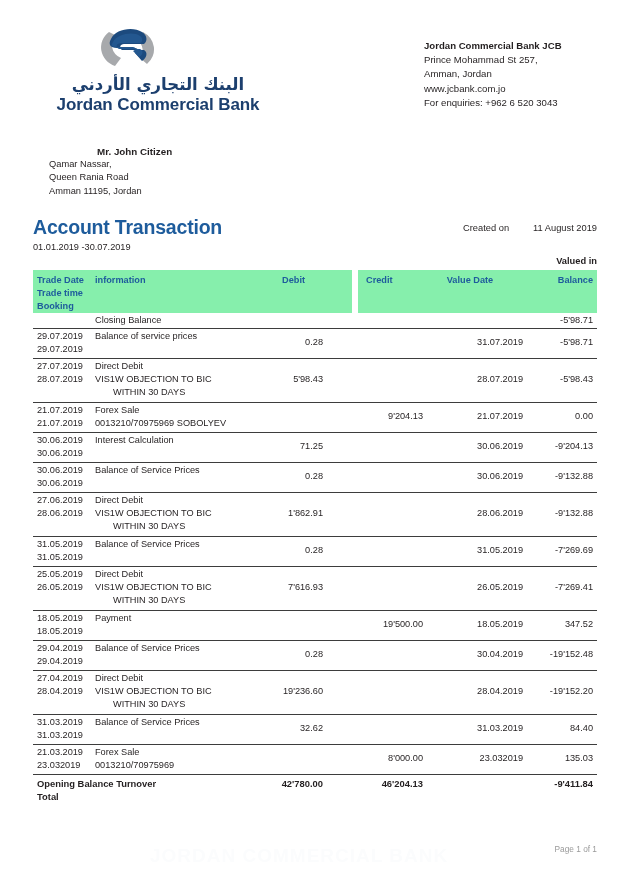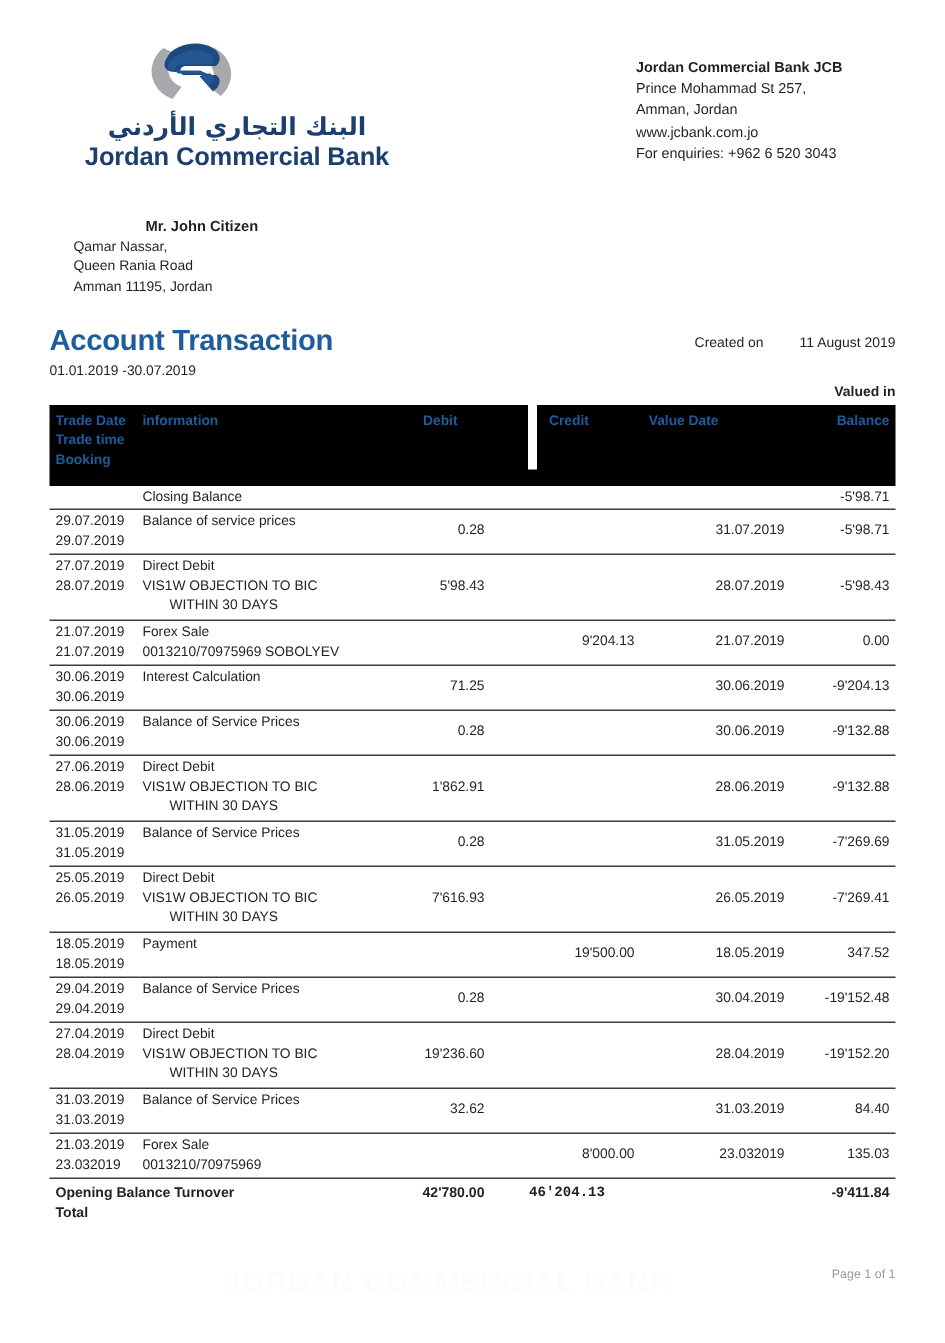--- a/index.html
+++ b/index.html
@@ -57,38 +57,38 @@
   .valued-in {
     position: absolute; left: 33px; top: 256px; width: 564px;
     text-align: right; font-size: 9.3px; font-weight: bold;
   }
 
   
   .table { position: absolute; left: 33px; top: 270px; width: 564px; }
 
   .thead {
     position: relative;
-    background: #000000;
-    height: 54px;
+    background: #86efac;
+    height: 43px;
   }
   .thead .gap {
     position: absolute; left: 319px; top: 0; width: 6px; height: 43px;
     background: #ffffff;
   }
   .thead .hc {
     position: absolute; font-size: 9.2px; font-weight: bold; color: #1e5c9c;
     white-space: nowrap;
   }
   .h-trade { left: 4px;  top: 5px; }
   .h-trade2{ left: 4px;  top: 18px; }
   .h-trade3{ left: 4px;  top: 31px; }
   .h-info  { left: 62px; top: 5px; }
   .h-debit { left: 219px; top: 5px; width: 53px; text-align: right; }
   .h-credit{ left: 333px; top: 5px; }
-  .h-value { left: 382px; top: 5px; width: 64px; text-align: right; }
+  .h-value { left: 405px; top: 5px; width: 64px; text-align: center; }
   .h-bal   { left: 495px; top: 5px; width: 65px; text-align: right; }
 
   .row {
     position: relative;
     border-bottom: 1px solid #3d3d3d;
     font-size: 9.2px; color: #231f20;
   }
   .row .cells { position: relative; min-height: 14px; }
 
   .c-date   { position: absolute; left: 4px;   top: 0; white-space: nowrap; }
@@ -111,21 +111,21 @@
   .r3 .ln3 { position: absolute; left: 18px; top: 28px; width: 564px; height: 12px; }
   .r3 .amt { position: absolute; left: 0; top: 15px; width: 564px; height: 12px; }
 
   .totals {
     position: relative; height: 29px;
     font-size: 9.4px; font-weight: bold;
   }
   .totals .ln1 { position: absolute; left: 0; top: 3px;  width: 564px; height: 13px; }
   .totals .ln2 { position: absolute; left: 0; top: 16px; width: 564px; height: 13px; }
   .totals .t-debit  { position: absolute; left: 200px; width: 90px; text-align: right; }
-  .totals .t-credit { position: absolute; left: 300px; width: 90px; text-align: center; font-family: Liberation Mono, monospace; }
+  .totals .t-credit { position: absolute; left: 300px; width: 90px; text-align: right; }
   .totals .t-bal    { position: absolute; left: 496px; width: 64px; text-align: right; }
   .totals .t-lbl    { position: absolute; left: 4px; }
 
   
   .footer {
     position: absolute; left: 33px; top: 844px; width: 564px;
     text-align: right; font-size: 8.3px; color: #9a9a9a;
   }
   .watermark {
     position: absolute; left: 150px; top: 845px; width: 420px; height: 45px;

